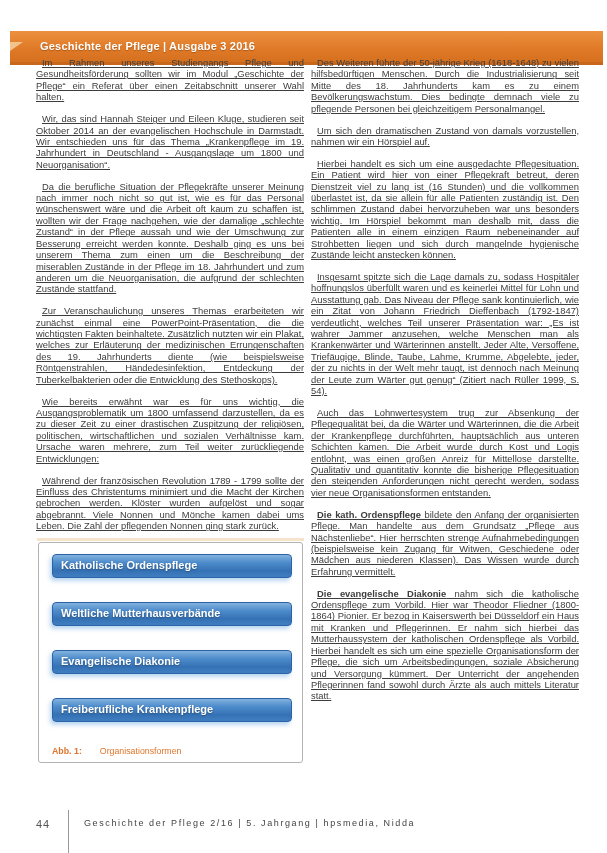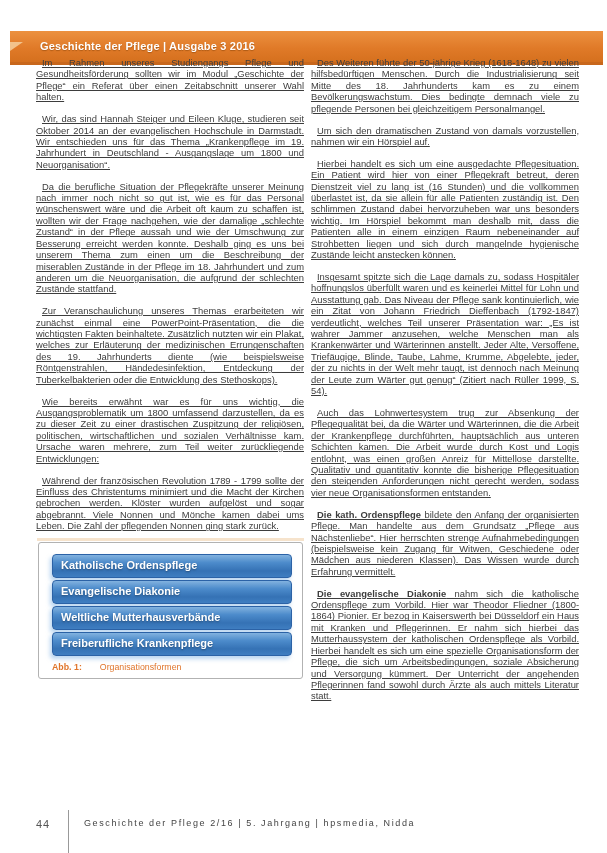--- a/index.html
+++ b/index.html
@@ -84,21 +84,21 @@
     position: absolute;
     top: -5px;
     left: -2px;
     right: -2px;
     height: 3px;
     background: #F6E3CC;
   }
   .orgbar {
     height: 22px;
     line-height: 21px;
-    margin-bottom: 2px;
+    margin-bottom: 24px;
     border-radius: 4px;
     border: 1px solid #2B62A6;
     background: linear-gradient(180deg, #82B2DF 0%, #4C8BCB 35%, #3572B5 72%, #3F7EC1 100%);
     color: #ffffff;
     font-weight: bold;
     font-size: 11px;
     padding-left: 8px;
     text-shadow: 0 1px 2px rgba(0,0,0,0.35);
     box-shadow: -2px 3px 4px rgba(130,180,230,0.55);
     white-space: nowrap;
@@ -150,22 +150,22 @@
 <div class="col col-left">
   <p>Im Rahmen unseres Studiengangs Pflege und Gesundheitsförderung sollten wir im Modul „Geschichte der Pflege“ ein Referat über einen Zeitabschnitt unserer Wahl halten.</p>
   <p>Wir, das sind Hannah Steiger und Eileen Kluge, studieren seit Oktober 2014 an der evangelischen Hochschule in Darmstadt. Wir entschieden uns für das Thema „Krankenpflege im 19. Jahrhundert in Deutschland - Ausgangslage um 1800 und Neuorganisation“.</p>
   <p>Da die berufliche Situation der Pflegekräfte unserer Meinung nach immer noch nicht so gut ist, wie es für das Personal wünschenswert wäre und die Arbeit oft kaum zu schaffen ist, wollten wir der Frage nachgehen, wie der damalige „schlechte Zustand“ in der Pflege aussah und wie der Umschwung zur Besserung erreicht werden konnte. Deshalb ging es uns bei unserem Thema zum einen um die Beschreibung der miserablen Zustände in der Pflege im 18. Jahrhundert und zum anderen um die Neuorganisation, die aufgrund der schlechten Zustände stattfand.</p>
   <p>Zur Veranschaulichung unseres Themas erarbeiteten wir zunächst einmal eine PowerPoint-Präsentation, die die wichtigsten Fakten beinhaltete. Zusätzlich nutzten wir ein Plakat, welches zur Erläuterung der medizinischen Errungenschaften des 19. Jahrhunderts diente (wie beispielsweise Röntgenstrahlen, Händedesinfektion, Entdeckung der Tuberkelbakterien oder die Entwicklung des Stethoskops).</p>
   <p>Wie bereits erwähnt war es für uns wichtig, die Ausgangsproblematik um 1800 umfassend darzustellen, da es zu dieser Zeit zu einer drastischen Zuspitzung der religiösen, politischen, wirtschaftlichen und sozialen Verhältnisse kam. Ursache waren mehrere, zum Teil weiter zurückliegende Entwicklungen:</p>
   <p>Während der französischen Revolution 1789 - 1799 sollte der Einfluss des Christentums minimiert und die Macht der Kirchen gebrochen werden. Klöster wurden aufgelöst und sogar abgebrannt. Viele Nonnen und Mönche kamen dabei ums Leben. Die Zahl der pflegenden Nonnen ging stark zurück.</p>
 
   <div class="figure">
     <div class="orgbar">Katholische Ordenspflege</div>
+    <div class="orgbar">Weltliche Mutterhausverbände</div>
     <div class="orgbar">Evangelische Diakonie</div>
-    <div class="orgbar">Weltliche Mutterhausverbände</div>
     <div class="orgbar">Freiberufliche Krankenpflege</div>
     <div class="figcaption">
       <span class="cap-label">Abb. 1:</span><span>Organisationsformen</span>
     </div>
   </div>
 </div>
 
 <div class="col col-right">
   <p>Des Weiteren führte der 50-jährige Krieg (1618-1648) zu vielen hilfsbedürftigen Menschen. Durch die Industrialisierung seit Mitte des 18. Jahrhunderts kam es zu einem Bevölkerungswachstum. Dies bedingte demnach viele zu pflegende Personen bei gleichzeitigem Personalmangel.</p>
   <p>Um sich den dramatischen Zustand von damals vorzustellen, nahmen wir ein Hörspiel auf.</p>

